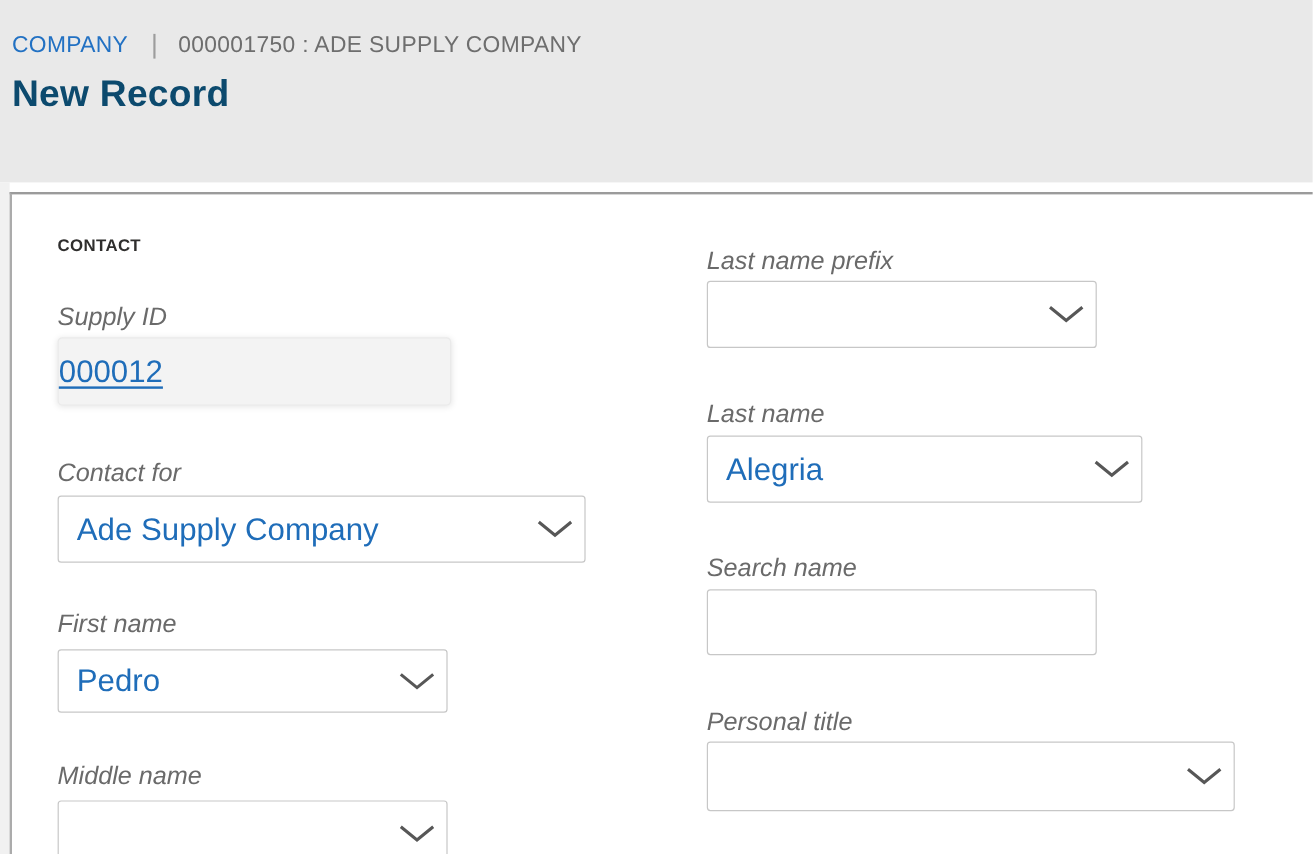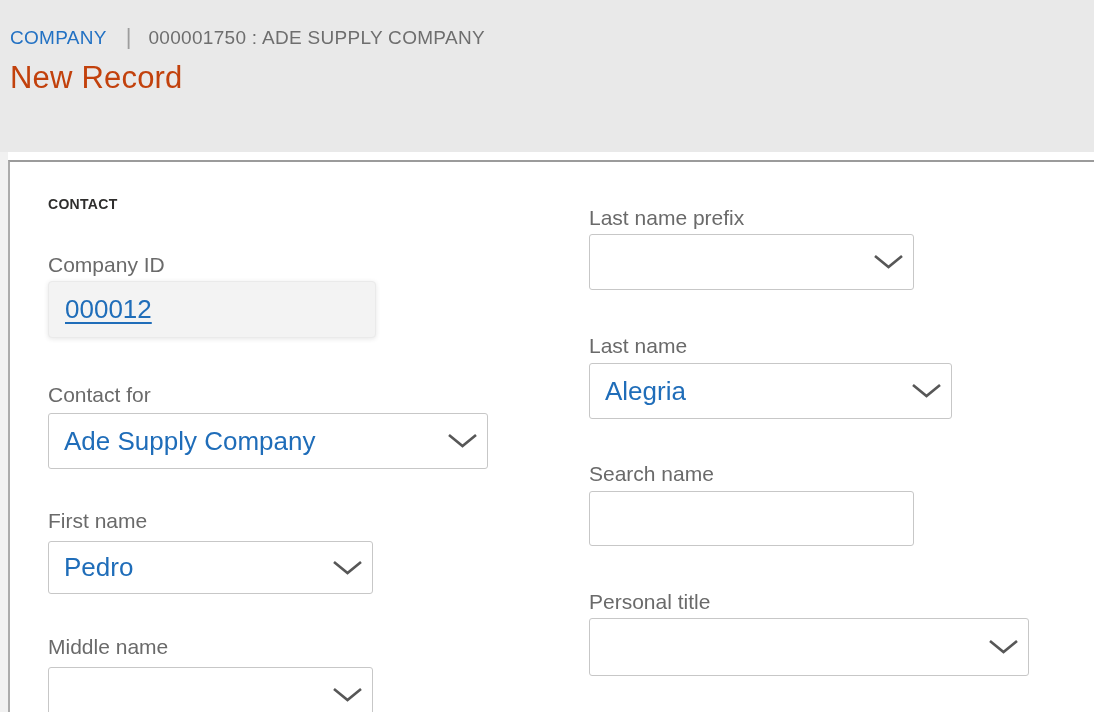--- a/index.html
+++ b/index.html
@@ -32,21 +32,21 @@
     margin: 0 17px 0 19px;
     font-weight: 400;
     transform: translateY(-1px);
   }
   .breadcrumb .crumb-record {
     color: #6e6e6e;
     letter-spacing: 0.3px;
   }
   .page-title {
     position: absolute; left: 10px; top: 60px;
-    font-size: 31px; font-weight: 400; color: #c2410c;
+    font-size: 31px; font-weight: 700; color: #0c4a6e;
     letter-spacing: 0.2px;
   }
 
   
   .left-strip {
     position: absolute; left: 0; top: 152px;
     width: 8px; height: 560px;
     background: #f1f1f1;
   }
 
@@ -61,20 +61,21 @@
   .section-header {
     position: absolute; left: 38px; top: 34px;
     font-size: 14px; font-weight: 700; color: #2f2e2d;
     letter-spacing: 0.3px;
   }
   .field-label {
     position: absolute;
     font-size: 21px; line-height: 27px;
     color: #6a6a6a;
     white-space: nowrap;
+    font-style: italic;
   }
   .field-box {
     position: absolute;
     background: #ffffff;
     border: 1.5px solid #c7c7c7;
     border-radius: 3px;
   }
   .field-input {
     width: 100%; height: 100%;
     border: none; outline: none; background: transparent;
@@ -94,21 +95,21 @@
   .dropdown-button svg { display: block; }
 
   
   .readonly-box {
     position: absolute;
     background: #f3f3f3;
     border: 1px solid #eaeaea;
     border-radius: 4px;
     box-shadow: 0 1px 5px rgba(0,0,0,0.10);
     display: flex; align-items: center;
-    padding-left: 16px;
+    padding-left: 0;
   }
   .readonly-box a {
     font-size: 26px; color: #1f6db9;
     text-decoration: underline;
     text-underline-offset: 4px;
     cursor: pointer;
   }
 
   
   .f-contactid-label   { left: 38px; top: 89px;  }
@@ -141,21 +142,21 @@
   </div>
   <h1 class="page-title">New Record</h1>
 </div>
 
 <div class="left-strip"></div>
 
 <div class="panel">
 
   <div class="section-header">CONTACT</div>
 
-  <div class="field-label f-contactid-label">Company ID</div>
+  <div class="field-label f-contactid-label">Supply ID</div>
   <div class="readonly-box f-contactid-box">
     <a>000012</a>
   </div>
 
   <div class="field-label f-contactfor-label">Contact for</div>
   <div class="field-box f-contactfor-box">
     <input class="field-input" type="text" value="Ade Supply Company" style="">
     <button class="dropdown-button">
       <svg width="31" height="16" viewBox="0 0 31 16">
         <polyline points="2,2 15.5,13 29,2" fill="none" stroke="#575757" stroke-width="2.6"></polyline>

